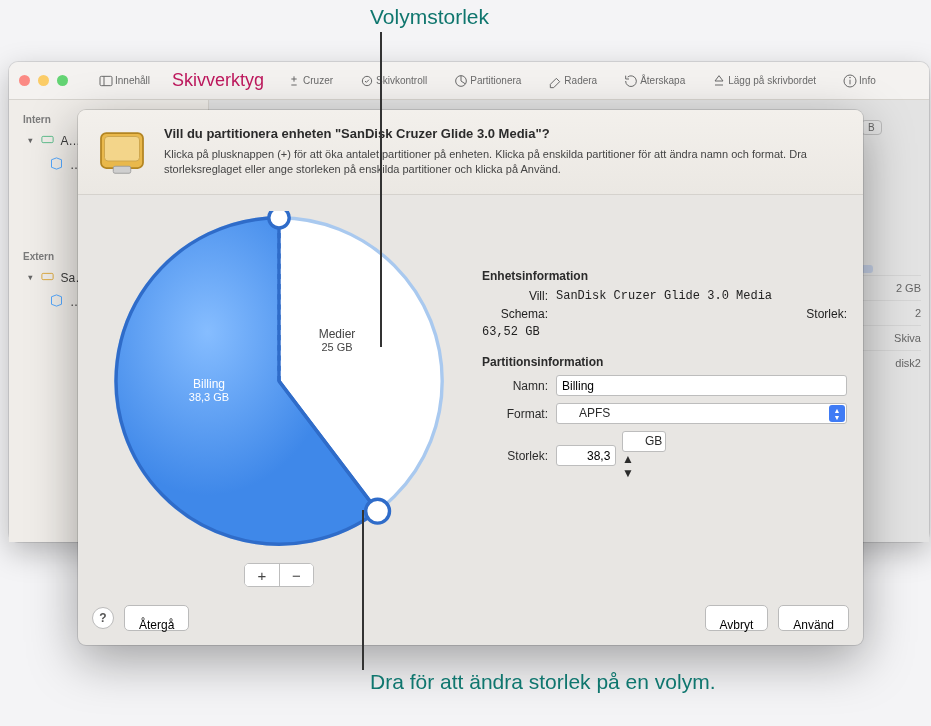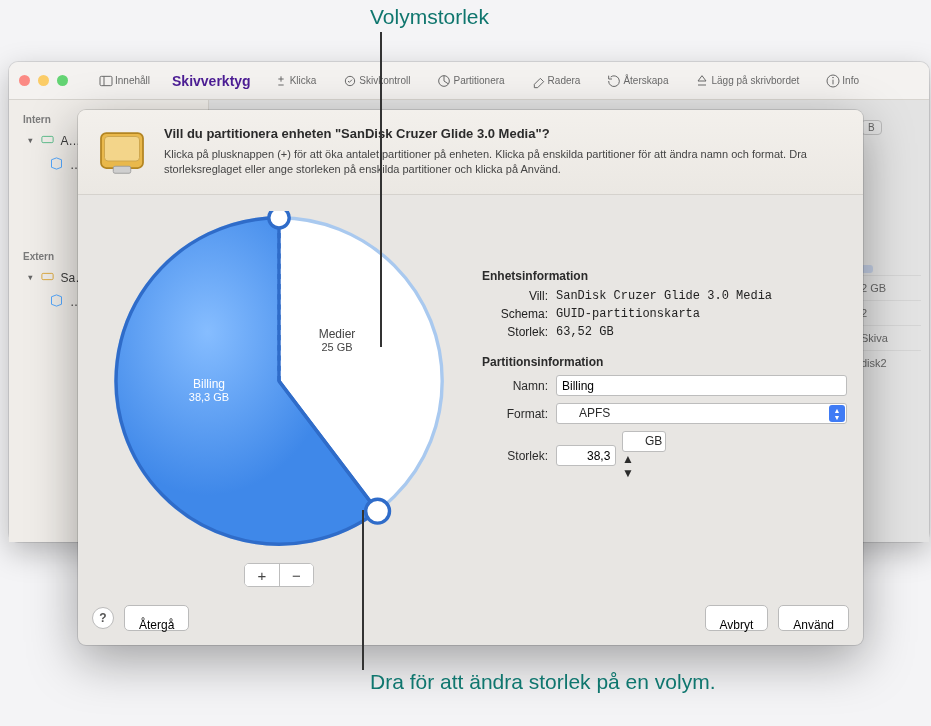--- a/index.html
+++ b/index.html
@@ -88,23 +88,23 @@
   display: flex;
   flex-direction: row;
   align-items: center;
   gap: 1px;
   padding: 0 10px;
   color: #6a6a6a;
   font-size: 10px;
 }
 .tool svg { width:16px; height:16px; stroke:#6a6a6a; stroke-width:1.5; fill:none; }
 .app-title {
-  font-size: 14px;
-  font-weight: 700;
-  color: #4c1d95;
+  font-size: 18px;
+  font-weight: 400;
+  color: #be185d;
   padding: 0 6px;
 }
 
 .body {
   display: flex;
   height: calc(100% - 38px);
 }
 .sidebar {
   width: 200px;
   background: var(--sidebar-bg);
@@ -149,21 +149,21 @@
   border-radius: 4px;
   background: #fff;
   padding: 1px 6px;
   font-size: 10px;
   margin-bottom: 8px;
   display: inline-block;
 }
 .right-row {
   padding: 6px 0;
   border-top: 1px solid #eee;
-  text-align: left;
+  text-align: right;
 }
 .row-highlight { background: #d7e5ff; padding: 4px 6px; border-radius:3px; display:inline-block;}
 
 
 .dim {
   position: absolute; inset: 0;
   background: rgba(100,100,100,.18);
 }
 
 
@@ -360,21 +360,21 @@
     </div>
 
     <div class="app-title">Skivverktyg</div>
 
     <div class="tool">
       <svg viewBox="0 0 24 24">
           <line x1="12" y1="5" x2="12" y2="13"></line>
           <line x1="8" y1="9" x2="16" y2="9"></line>
           <line x1="8" y1="18" x2="16" y2="18"></line>
         </svg>
-      <span>Klicka</span>
+      <span>Cruzer</span>
     </div>
     <div class="tool">
       <svg viewBox="0 0 24 24">
           <circle cx="12" cy="12" r="7"></circle>
           <path d="M9 12 l2 2 l4 -4"></path>
         </svg>
       <span>Skivkontroll</span>
     </div>
     <div class="tool">
       <svg viewBox="0 0 24 24">
@@ -526,21 +526,20 @@
         <button>−</button>
       </div>
     </div>
 
     <div class="info-area">
       <h2>Enhetsinformation</h2>
       <div class="kv">
         <label>Vill:</label>
         <div class="v">SanDisk Cruzer Glide 3.0 Media</div>
         <label>Schema:</label>
-        <div class="v">GUID-partitionskarta</div>
         <label>Storlek:</label>
         <div class="v">63,52 GB</div>
       </div>
 
       <h2>Partitionsinformation</h2>
 
       <div class="form-row">
         <label>Namn:</label>
         <input type="text" value="Billing" style="">
       </div>

